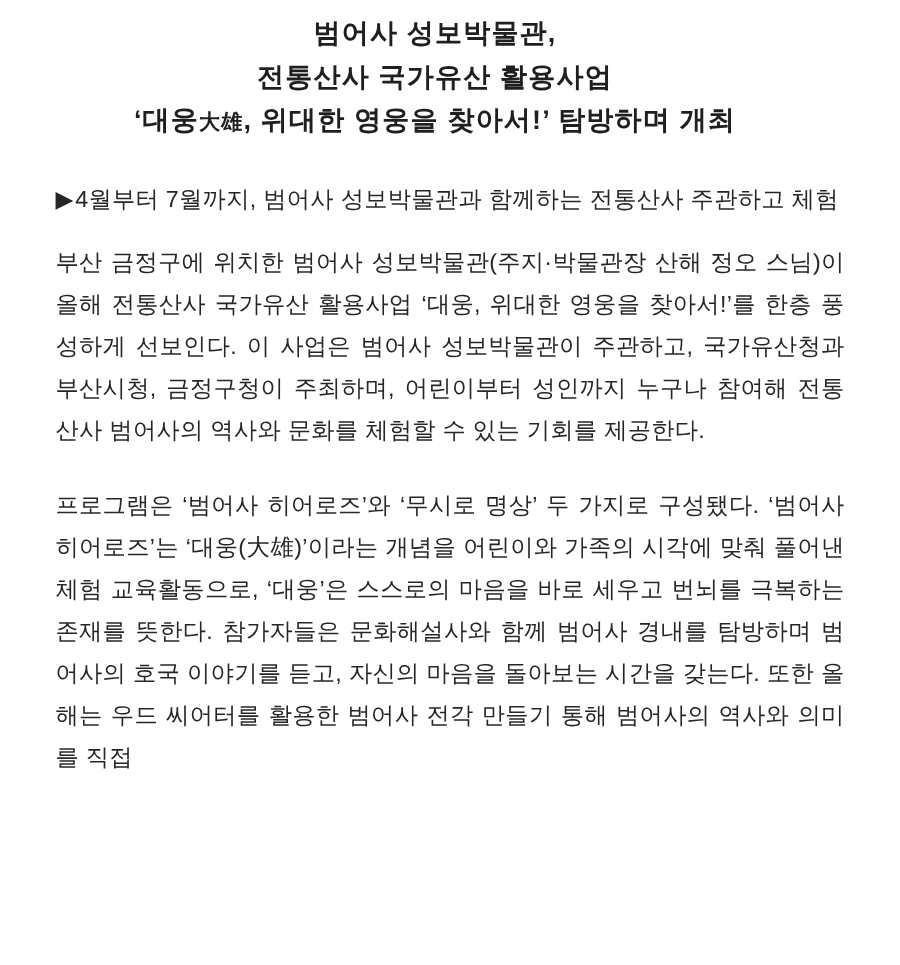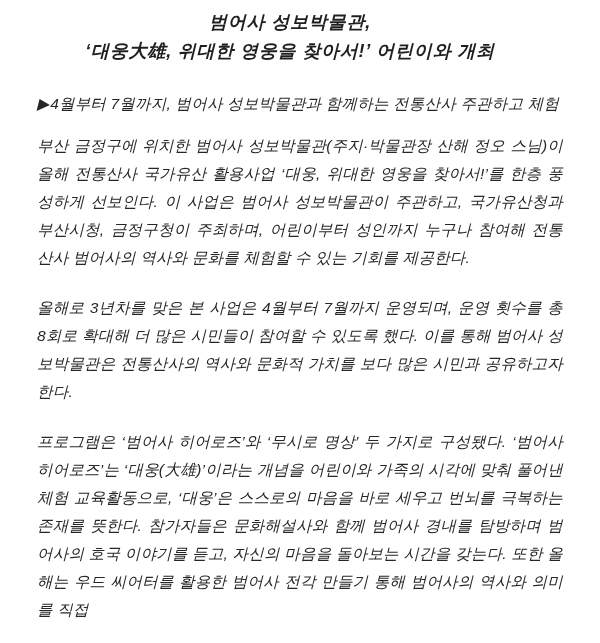--- a/index.html
+++ b/index.html
@@ -8,34 +8,33 @@
     background: #ffffff;
     color: #262626;
     font-family: "Liberation Sans", sans-serif;
     overflow: hidden;
   }
   .page {
     width: 580px; height: 643px;
     box-sizing: border-box;
     background: #ffffff;
     overflow: hidden;
-    font-style: italic;
   }
   .title-block {
     padding-top: 8px;
     text-align: center;
     font-weight: bold;
     font-size: 18px;
     line-height: 29px;
     letter-spacing: 0.8px;
     color: #1f1f1f;
   }
   .title-line { white-space: nowrap; }
   .hanja {
-    font-size: 18px;
+    font-size: 14px;
     font-weight: bold;
   }
   .bullet-block {
     margin-top: 24px;
     padding-left: 37px;
     padding-right: 14px;
     font-size: 15.5px;
     line-height: 28px;
     letter-spacing: 0.2px;
   }
@@ -56,26 +55,26 @@
   }
   .para:last-child { margin-bottom: 0; }
 </style>
 </head>
 <body>
 
 <div class="page">
 
   <div class="title-block">
     <div class="title-line">범어사 성보박물관,</div>
-    <div class="title-line"><span>‘대웅</span><span class="hanja">大雄</span><span>, 위대한 영웅을 찾아서!’ 어린이와 개최</span></div>
+    <div class="title-line">전통산사 국가유산 활용사업</div>
+    <div class="title-line"><span>‘대웅</span><span class="hanja">大雄</span><span>, 위대한 영웅을 찾아서!’ 탐방하며 개최</span></div>
   </div>
 
   <div class="bullet-block">
     <div class="bullet-line"><span class="bullet-marker">▶</span><span>4월부터 7월까지, 범어사 성보박물관과 함께하는 전통산사 주관하고 체험</span></div>
   </div>
 
   <div class="body-block">
     <p class="para">부산 금정구에 위치한 범어사 성보박물관(주지·박물관장 산해 정오 스님)이 올해 전통산사 국가유산 활용사업 ‘대웅, 위대한 영웅을 찾아서!’를 한층 풍성하게 선보인다. 이 사업은 범어사 성보박물관이 주관하고, 국가유산청과 부산시청, 금정구청이 주최하며, 어린이부터 성인까지 누구나 참여해 전통산사 범어사의 역사와 문화를 체험할 수 있는 기회를 제공한다.</p>
-    <p class="para">올해로 3년차를 맞은 본 사업은 4월부터 7월까지 운영되며, 운영 횟수를 총 8회로 확대해 더 많은 시민들이 참여할 수 있도록 했다. 이를 통해 범어사 성보박물관은 전통산사의 역사와 문화적 가치를 보다 많은 시민과 공유하고자 한다.</p>
     <p class="para">프로그램은 ‘범어사 히어로즈’와 ‘무시로 명상’ 두 가지로 구성됐다. ‘범어사 히어로즈’는 ‘대웅(大雄)’이라는 개념을 어린이와 가족의 시각에 맞춰 풀어낸 체험 교육활동으로, ‘대웅’은 스스로의 마음을 바로 세우고 번뇌를 극복하는 존재를 뜻한다. 참가자들은 문화해설사와 함께 범어사 경내를 탐방하며 범어사의 호국 이야기를 듣고, 자신의 마음을 돌아보는 시간을 갖는다. 또한 올해는 우드 씨어터를 활용한 범어사 전각 만들기 통해 범어사의 역사와 의미를 직접</p>
   </div>
 
 </div>
 
 </body></html>

